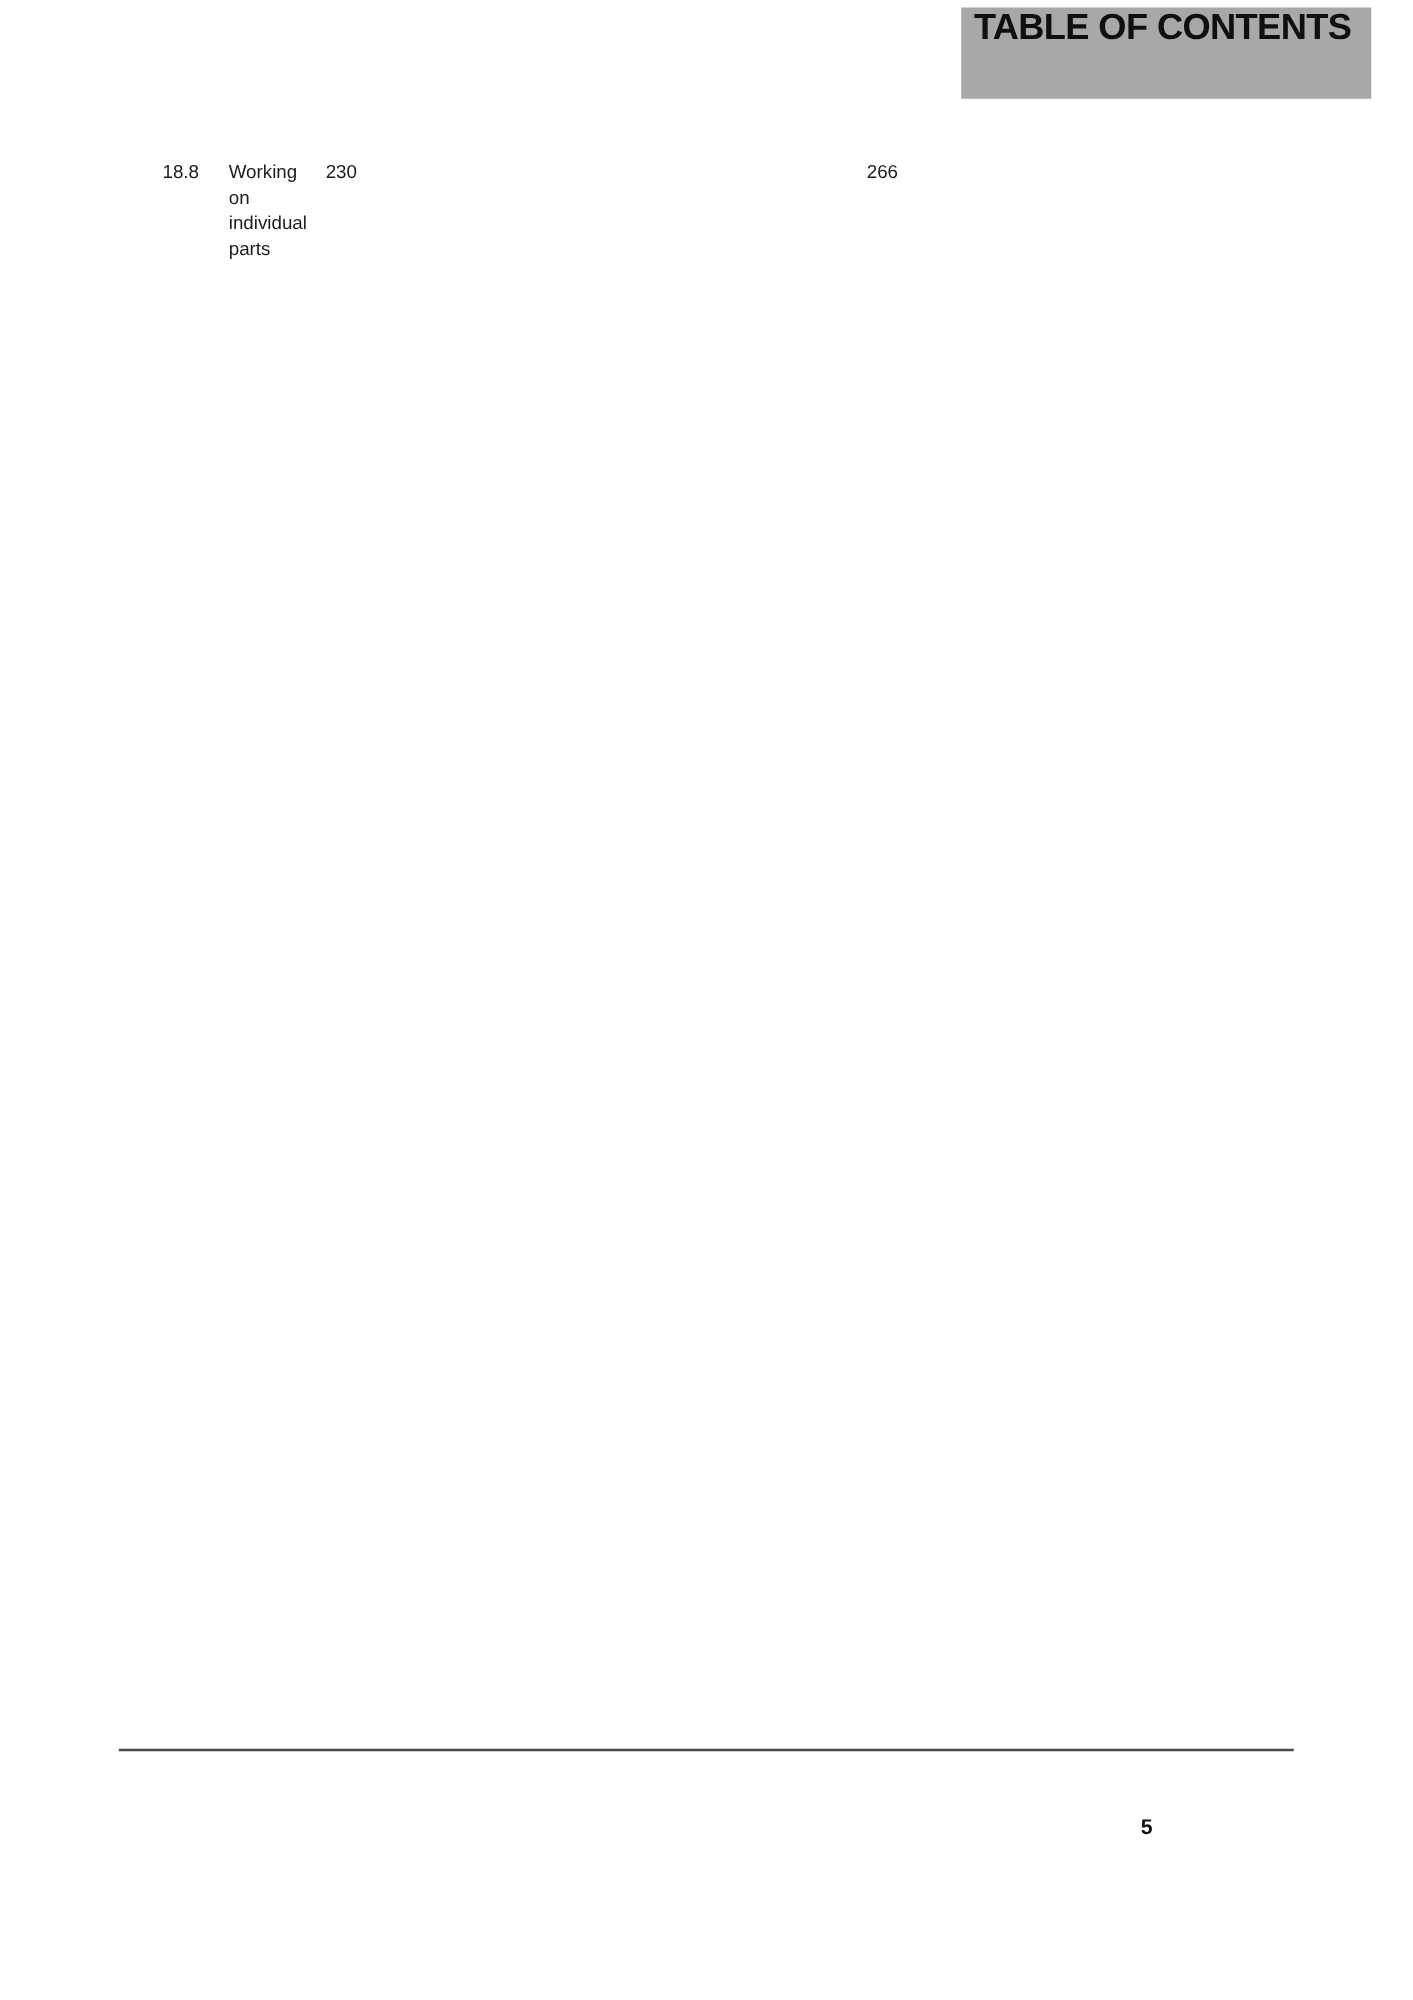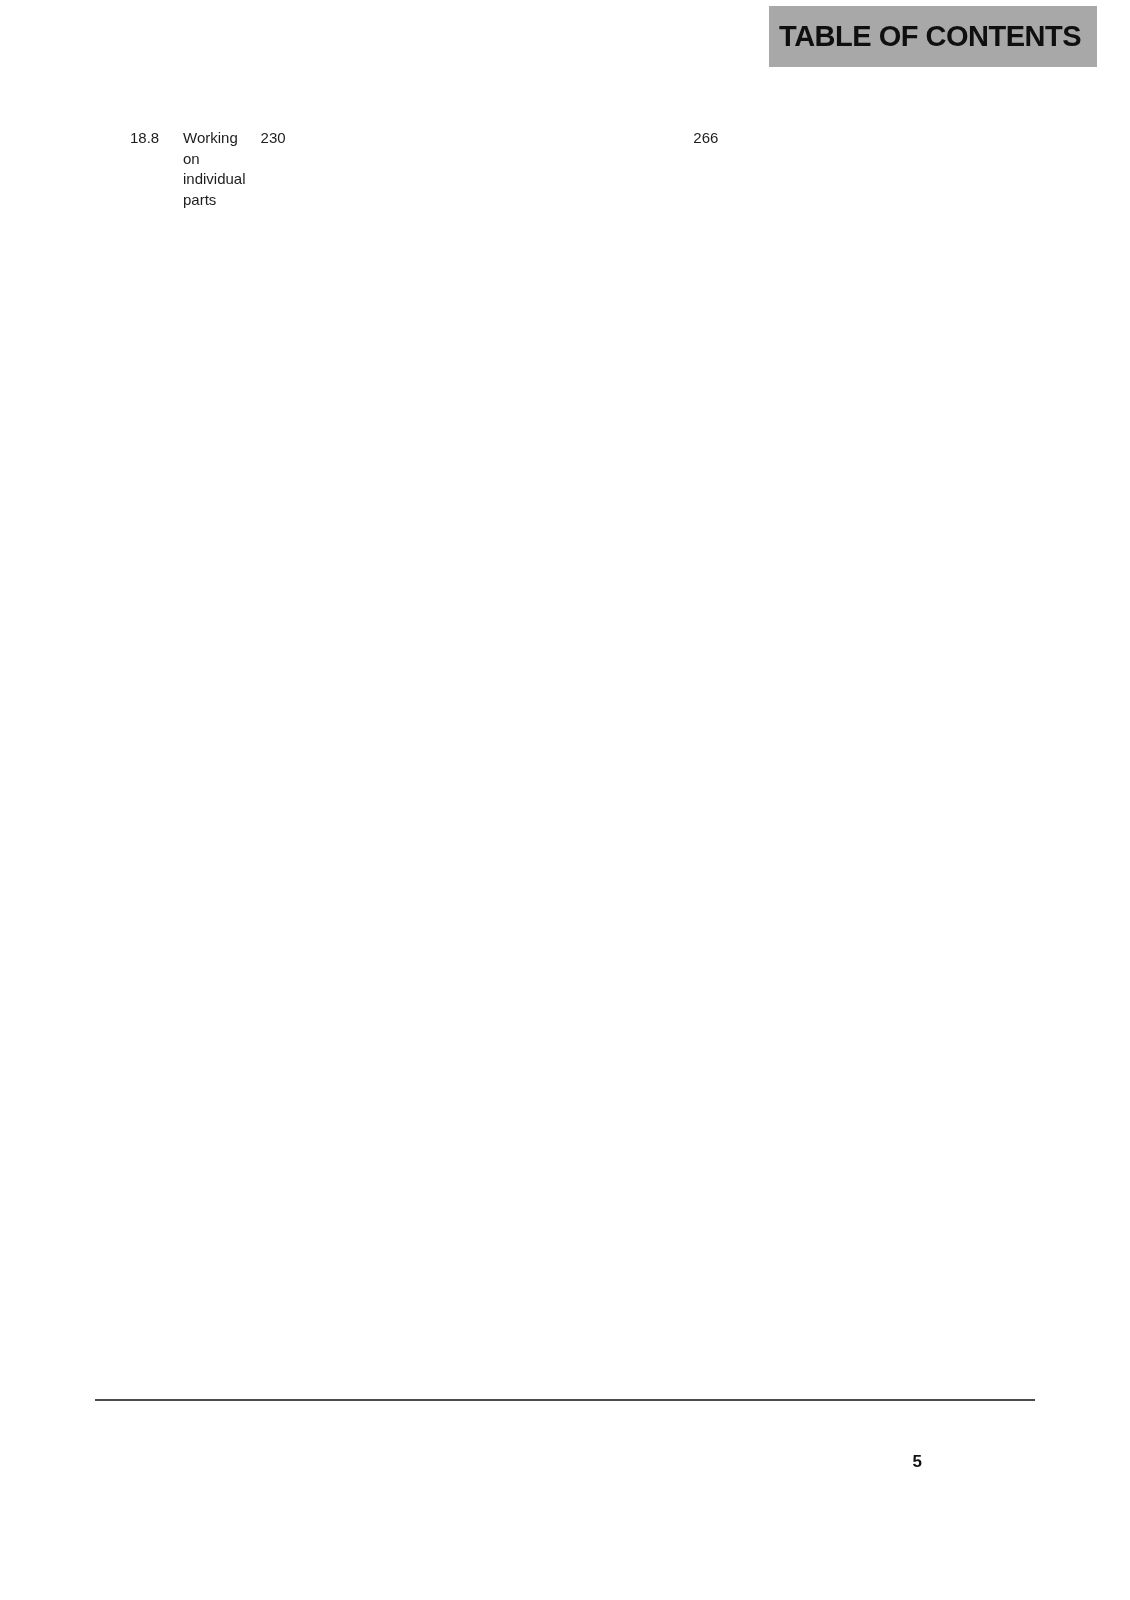--- a/index.html
+++ b/index.html
@@ -11,24 +11,23 @@
     background: #ffffff;
     font-family: "Liberation Sans", sans-serif;
     color: #1d1d1d;
     overflow: hidden;
   }
   .header-banner {
     position: absolute;
     left: 769px;
     top: 6px;
     width: 328px;
-    height: 61px;
+    height: 73px;
     background: #a8a8a8;
     display: flex;
-    align-items: center;
     justify-content: flex-end;
     padding-right: 16px;
   }
   .header-banner .title-text {
     font-size: 29px;
     font-weight: bold;
     color: #0f0f0f;
     letter-spacing: -0.5px;
     white-space: nowrap;
   }

